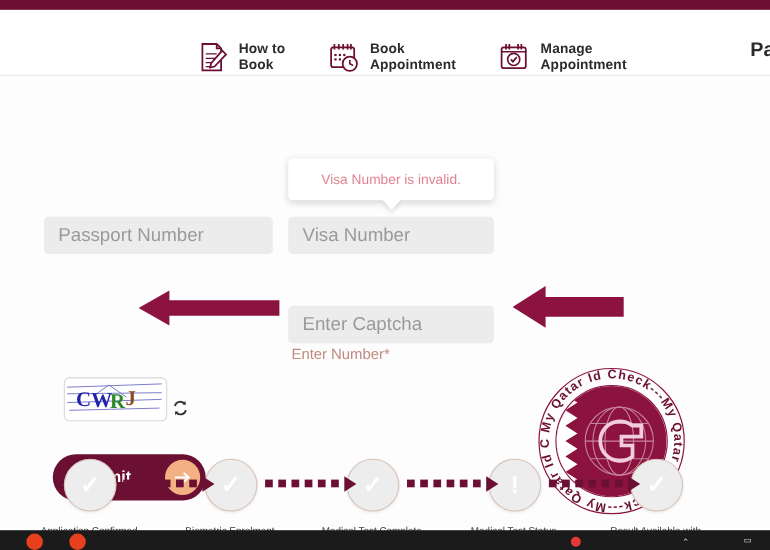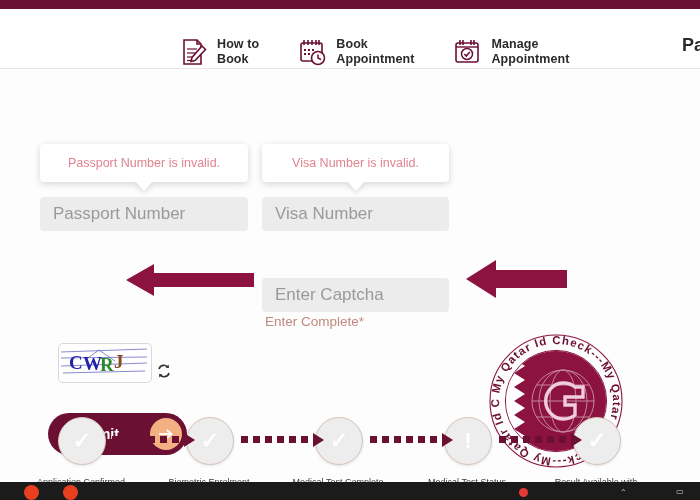--- a/index.html
+++ b/index.html
@@ -173,42 +173,39 @@
       </div>
     </div>
 
     <div class="nav-right">Pak</div>
   </div>
   <div class="headline-sep"></div>
 
   <div class="content">
 
 
-    <div class="tip tip1">
-      <span class="tip-text">Passport Number is invalid.</span>
-    </div>
     <div class="tip tip2">
       <span class="tip-text">Visa Number is invalid.</span>
     </div>
 
     <div class="field f-pass">
       <span class="ph">Passport Number</span>
     </div>
     <div class="field f-visa">
       <span class="ph">Visa Number</span>
     </div>
 
     <svg class="annot" style="left:126px;top:193px;" width="130" height="36">
       <path d="M0 18 L28 2 L28 11 L128 11 L128 25 L28 25 L28 34 Z" fill="#8c1340"></path>
     </svg>
     <svg class="annot" style="left:466px;top:190px;" width="103" height="40">
       <path d="M0 20 L30 1 L30 11 L101 11 L101 29 L30 29 L30 39 Z" fill="#8c1340"></path>
     </svg>
 
-    <div class="flabel l-entcap">Enter Complete*</div>
+    <div class="flabel l-entcap">Enter Number*</div>
 
     <div class="cap-box">
       <svg width="90" height="36" viewBox="0 0 90 36">
         <g stroke="#3a3ab0" stroke-width="0.8" opacity=".75">
           <line x1="2" y1="8" x2="88" y2="5"></line>
             <line x1="2" y1="14" x2="88" y2="13"></line>
           <line x1="2" y1="22" x2="88" y2="19"></line>
             <line x1="4" y1="29" x2="86" y2="27"></line>
           <polyline points="26,16 40,6 56,17" fill="none"></polyline>
         </g>

